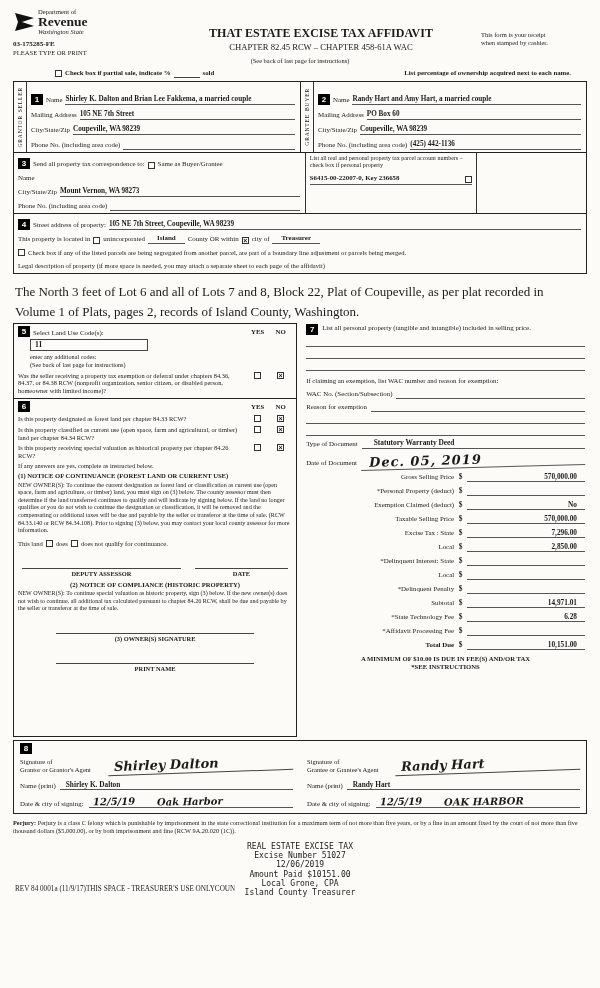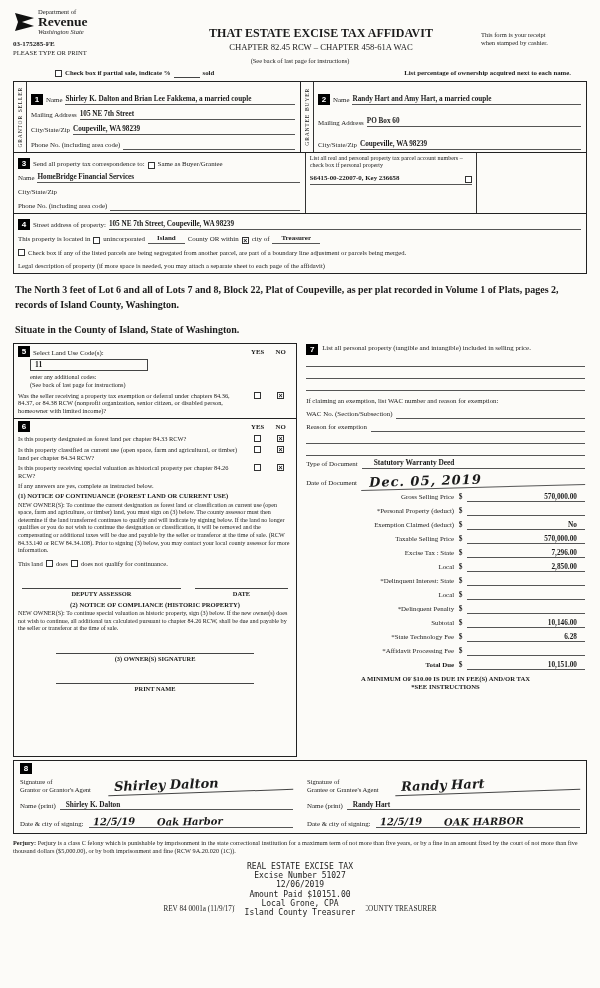--- a/index.html
+++ b/index.html
@@ -53,21 +53,21 @@
 .small-hdr{font-size:6px;line-height:7px}
 .parcel-row{display:flex;align-items:flex-end;gap:4px;margin-top:5px;border-bottom:1px solid #555;padding-bottom:1px}
 .parcel-num{font-weight:bold;font-size:6.9px;flex:1}
 .assessed-val{font-weight:bold;font-size:7.2px;margin-top:7px;border-bottom:1px solid #555;padding-bottom:1px}
 
 .sec4{border:1px solid #222;border-top:none;padding:2px 5px 3px 4px}
 .sec4 .prow{min-height:14px}
 .seg-row{align-items:center;margin-top:2px;min-height:11px}
 .legal-lbl{margin-top:2px}
 
-.legal{font-size:10px;font-weight:bold;margin:8px 2px 0;line-height:1.5}
+.legal{font-size:13px;font-weight:normal;margin:8px 2px 0;line-height:1.5}
 .situate{margin-top:10px;margin-bottom:6px}
 
 .cols{display:flex;min-height:414px;margin-top:2px}
 .col-left{width:49.5%;border:1px solid #222;display:flex;flex-direction:column}
 .col-right{flex:1;padding:1px 2px 0 9px}
 
 .sec5{padding:2px 4px 4px}
 .sec5-top{display:flex}
 .sec5-main{flex:1}
 .code-box{border:1px solid #444;width:118px;height:12px;font-weight:bold;font-size:7.6px;padding-left:4px;margin:2px 0 2px 12px}
@@ -119,21 +119,21 @@
 .sigval{flex:1;border-bottom:1px solid #444;font-size:13px;line-height:16px;transform:rotate(-2deg);padding-left:6px;white-space:nowrap}
 .namerow{display:flex;align-items:flex-end;gap:4px;margin-top:4px;min-height:13px}
 .nameval{flex:1;border-bottom:1px solid #555;font-weight:bold;font-size:7.3px;padding-left:6px}
 .daterow{display:flex;align-items:flex-end;gap:5px;margin-top:3px;min-height:15px}
 .datefill{flex:1;border-bottom:1px solid #555;display:flex;gap:22px;align-items:flex-end;padding-left:4px}
 .hw-sm{font-size:10px;line-height:11px;transform:rotate(-1deg)}
 
 .perjury{font-size:6.3px;line-height:7.8px;margin-top:5px}
 
 .footer{position:relative;height:70px;margin-top:5px}
-.footer-row{position:absolute;left:2px;right:2px;bottom:16px;display:flex;justify-content:center;font-size:7.2px}
+.footer-row{position:absolute;left:2px;right:2px;bottom:16px;display:flex;justify-content:flex-start;font-size:7.2px}
 .stamp{position:absolute;left:50%;transform:translateX(-50%);top:2px;z-index:2;background:#fcfbf8;font-family:"DejaVu Sans Mono",monospace;font-size:8px;line-height:9.3px;text-align:center;white-space:nowrap;padding:0 10px}
 </style>
 </head>
 <body>
 
 <div class="page">
 
   <div class="hdr">
     <div class="hdr-left">
       <div class="logo">
@@ -206,38 +206,42 @@
           <span class="pval b">Randy Hart and Amy Hart, a married couple</span>
         </div>
         <div class="prow">
           <span class="plbl">Mailing Address</span>
           <span class="pval b">PO Box 60</span>
         </div>
         <div class="prow">
           <span class="plbl">City/State/Zip</span>
           <span class="pval b">Coupeville, WA 98239</span>
         </div>
+        <div class="prow">
+          <span class="plbl">Phone No. (including area code)</span>
+          <span class="pval b">(425) 442-1136</span>
+        </div>
       </div>
     </div>
   </div>
 
   <div class="sec3">
     <div class="sec3-left">
       <div class="prow">
         <span class="numbox">3</span>
         <span class="plbl">Send all property tax correspondence to:</span>
         <span class="cb"></span>
         <span class="plbl">Same as Buyer/Grantee</span>
       </div>
       <div class="prow">
         <span class="plbl">Name</span>
-        <span class="pval b">HomeBridge Financial Services</span>
       </div>
       <div class="prow">
         <span class="plbl">City/State/Zip</span>
+        <span class="pval b">Mount Vernon, WA 98273</span>
       </div>
       <div class="prow">
         <span class="plbl">Phone No. (including area code)</span>
         <span class="pval"></span>
       </div>
     </div>
     <div class="sec3-mid">
       <div class="small-hdr">List all real and personal property tax parcel account numbers – check box if personal property</div>
       <div class="parcel-row">
         <span class="parcel-num">S6415-00-22007-0, Key 236658</span>
@@ -263,21 +267,20 @@
       <span class="ulspan">Treasurer</span>
     </div>
     <div class="prow seg-row">
       <span class="cb"></span>
       <span class="small">Check box if any of the listed parcels are being segregated from another parcel, are part of a boundary line adjustment or parcels being merged.</span>
     </div>
     <div class="small legal-lbl">Legal description of property (if more space is needed, you may attach a separate sheet to each page of the affidavit)</div>
   </div>
 
   <div class="legal">The North 3 feet of Lot 6 and all of Lots 7 and 8, Block 22, Plat of Coupeville, as per plat recorded in Volume 1 of Plats, pages 2, records of Island County, Washington.</div>
-  <div class="legal situate">Situate in the County of Island, State of Washington.</div>
 
   <div class="cols">
     <div class="col-left">
       <div class="sec5">
         <div class="sec5-top">
           <div class="sec5-main">
             <div class="prow">
               <span class="numbox">5</span>
               <span class="plbl">Select Land Use Code(s):</span>
             </div>
@@ -445,21 +448,21 @@
           <span class="mval"></span>
       </div>
       <div class="mrow">
         <span class="mlabel">*Delinquent Penalty</span>
           <span class="mdollar">$</span>
           <span class="mval"></span>
       </div>
       <div class="mrow">
         <span class="mlabel">Subtotal</span>
           <span class="mdollar">$</span>
-          <span class="mval">10,146.00</span>
+          <span class="mval">14,971.01</span>
       </div>
       <div class="mrow">
         <span class="mlabel">*State Technology Fee</span>
           <span class="mdollar">$</span>
           <span class="mval">6.28</span>
       </div>
       <div class="mrow">
         <span class="mlabel">*Affidavit Processing Fee</span>
           <span class="mdollar">$</span>
           <span class="mval"></span>

